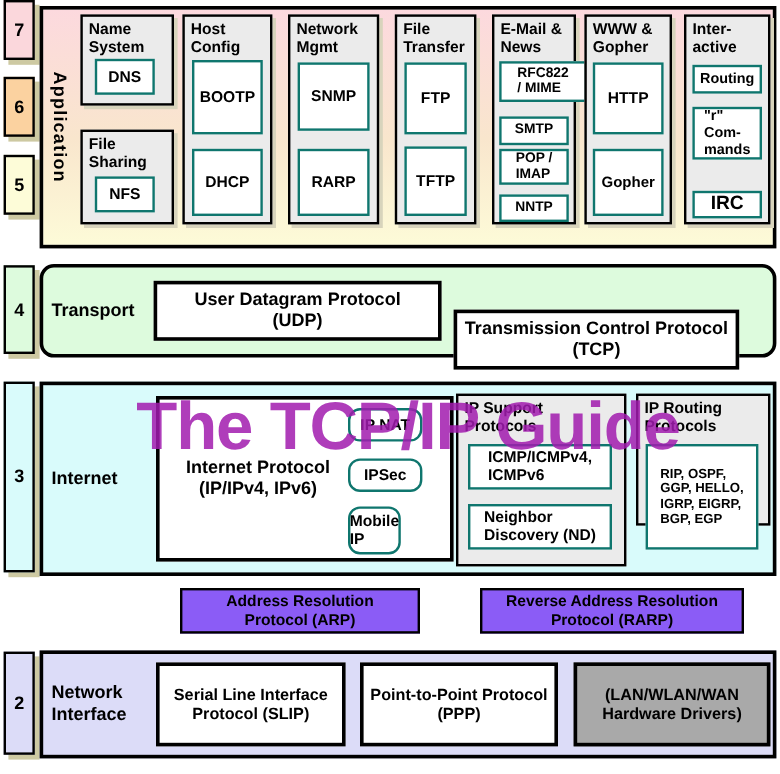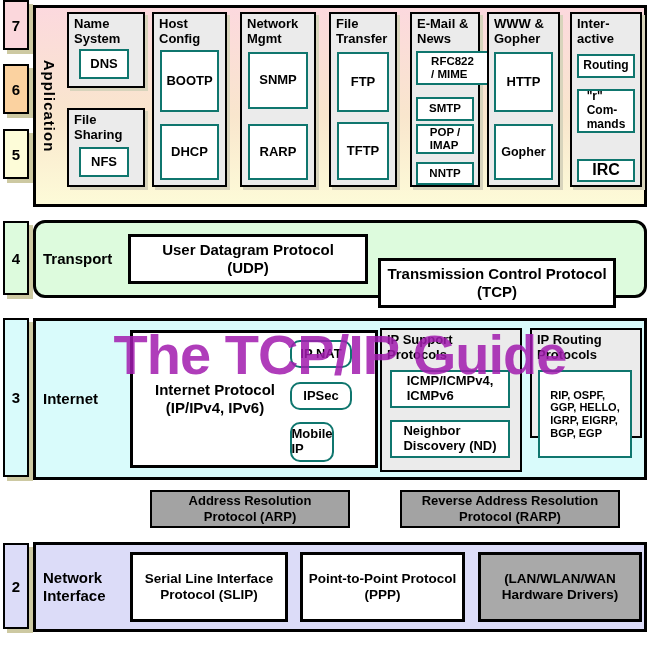--- a/index.html
+++ b/index.html
@@ -90,21 +90,21 @@
   #p-icmp{left:8px;top:40px;width:120px;height:38px;}
   #p-nd  {left:8px;top:90px;width:120px;height:38px;}
   #g-routing{left:494px;top:7px;width:112px;height:110px;box-shadow:none;}
   #p-route{left:6px;top:40px;width:94px;height:88px;font-size:11px;}
 
   #watermark{position:absolute;left:33px;top:322px;width:614px;text-align:center;
              font-size:56px;letter-spacing:-1px;color:#a21caf;opacity:.85;
              pointer-events:none;z-index:6;}
 
   
-  .arpbox{position:absolute;background:#a3a3a3;border:2px solid #000;
+  .arpbox{position:absolute;background:#8b5cf6;border:2px solid #000;
           display:flex;align-items:center;justify-content:center;text-align:center;
           font-size:13px;line-height:1.2;}
   #arp {left:150px;top:490px;width:200px;height:38px;}
   #rarp{left:400px;top:490px;width:220px;height:38px;}
 
   
   #slip{left:94px;top:7px;width:158px;height:70px;font-size:13.5px;}
   #ppp {left:264px;top:7px;width:165px;height:70px;font-size:13.5px;}
   #lan {left:442px;top:7px;width:164px;height:70px;font-size:13.5px;background:#a9a9a9;}
 </style>

